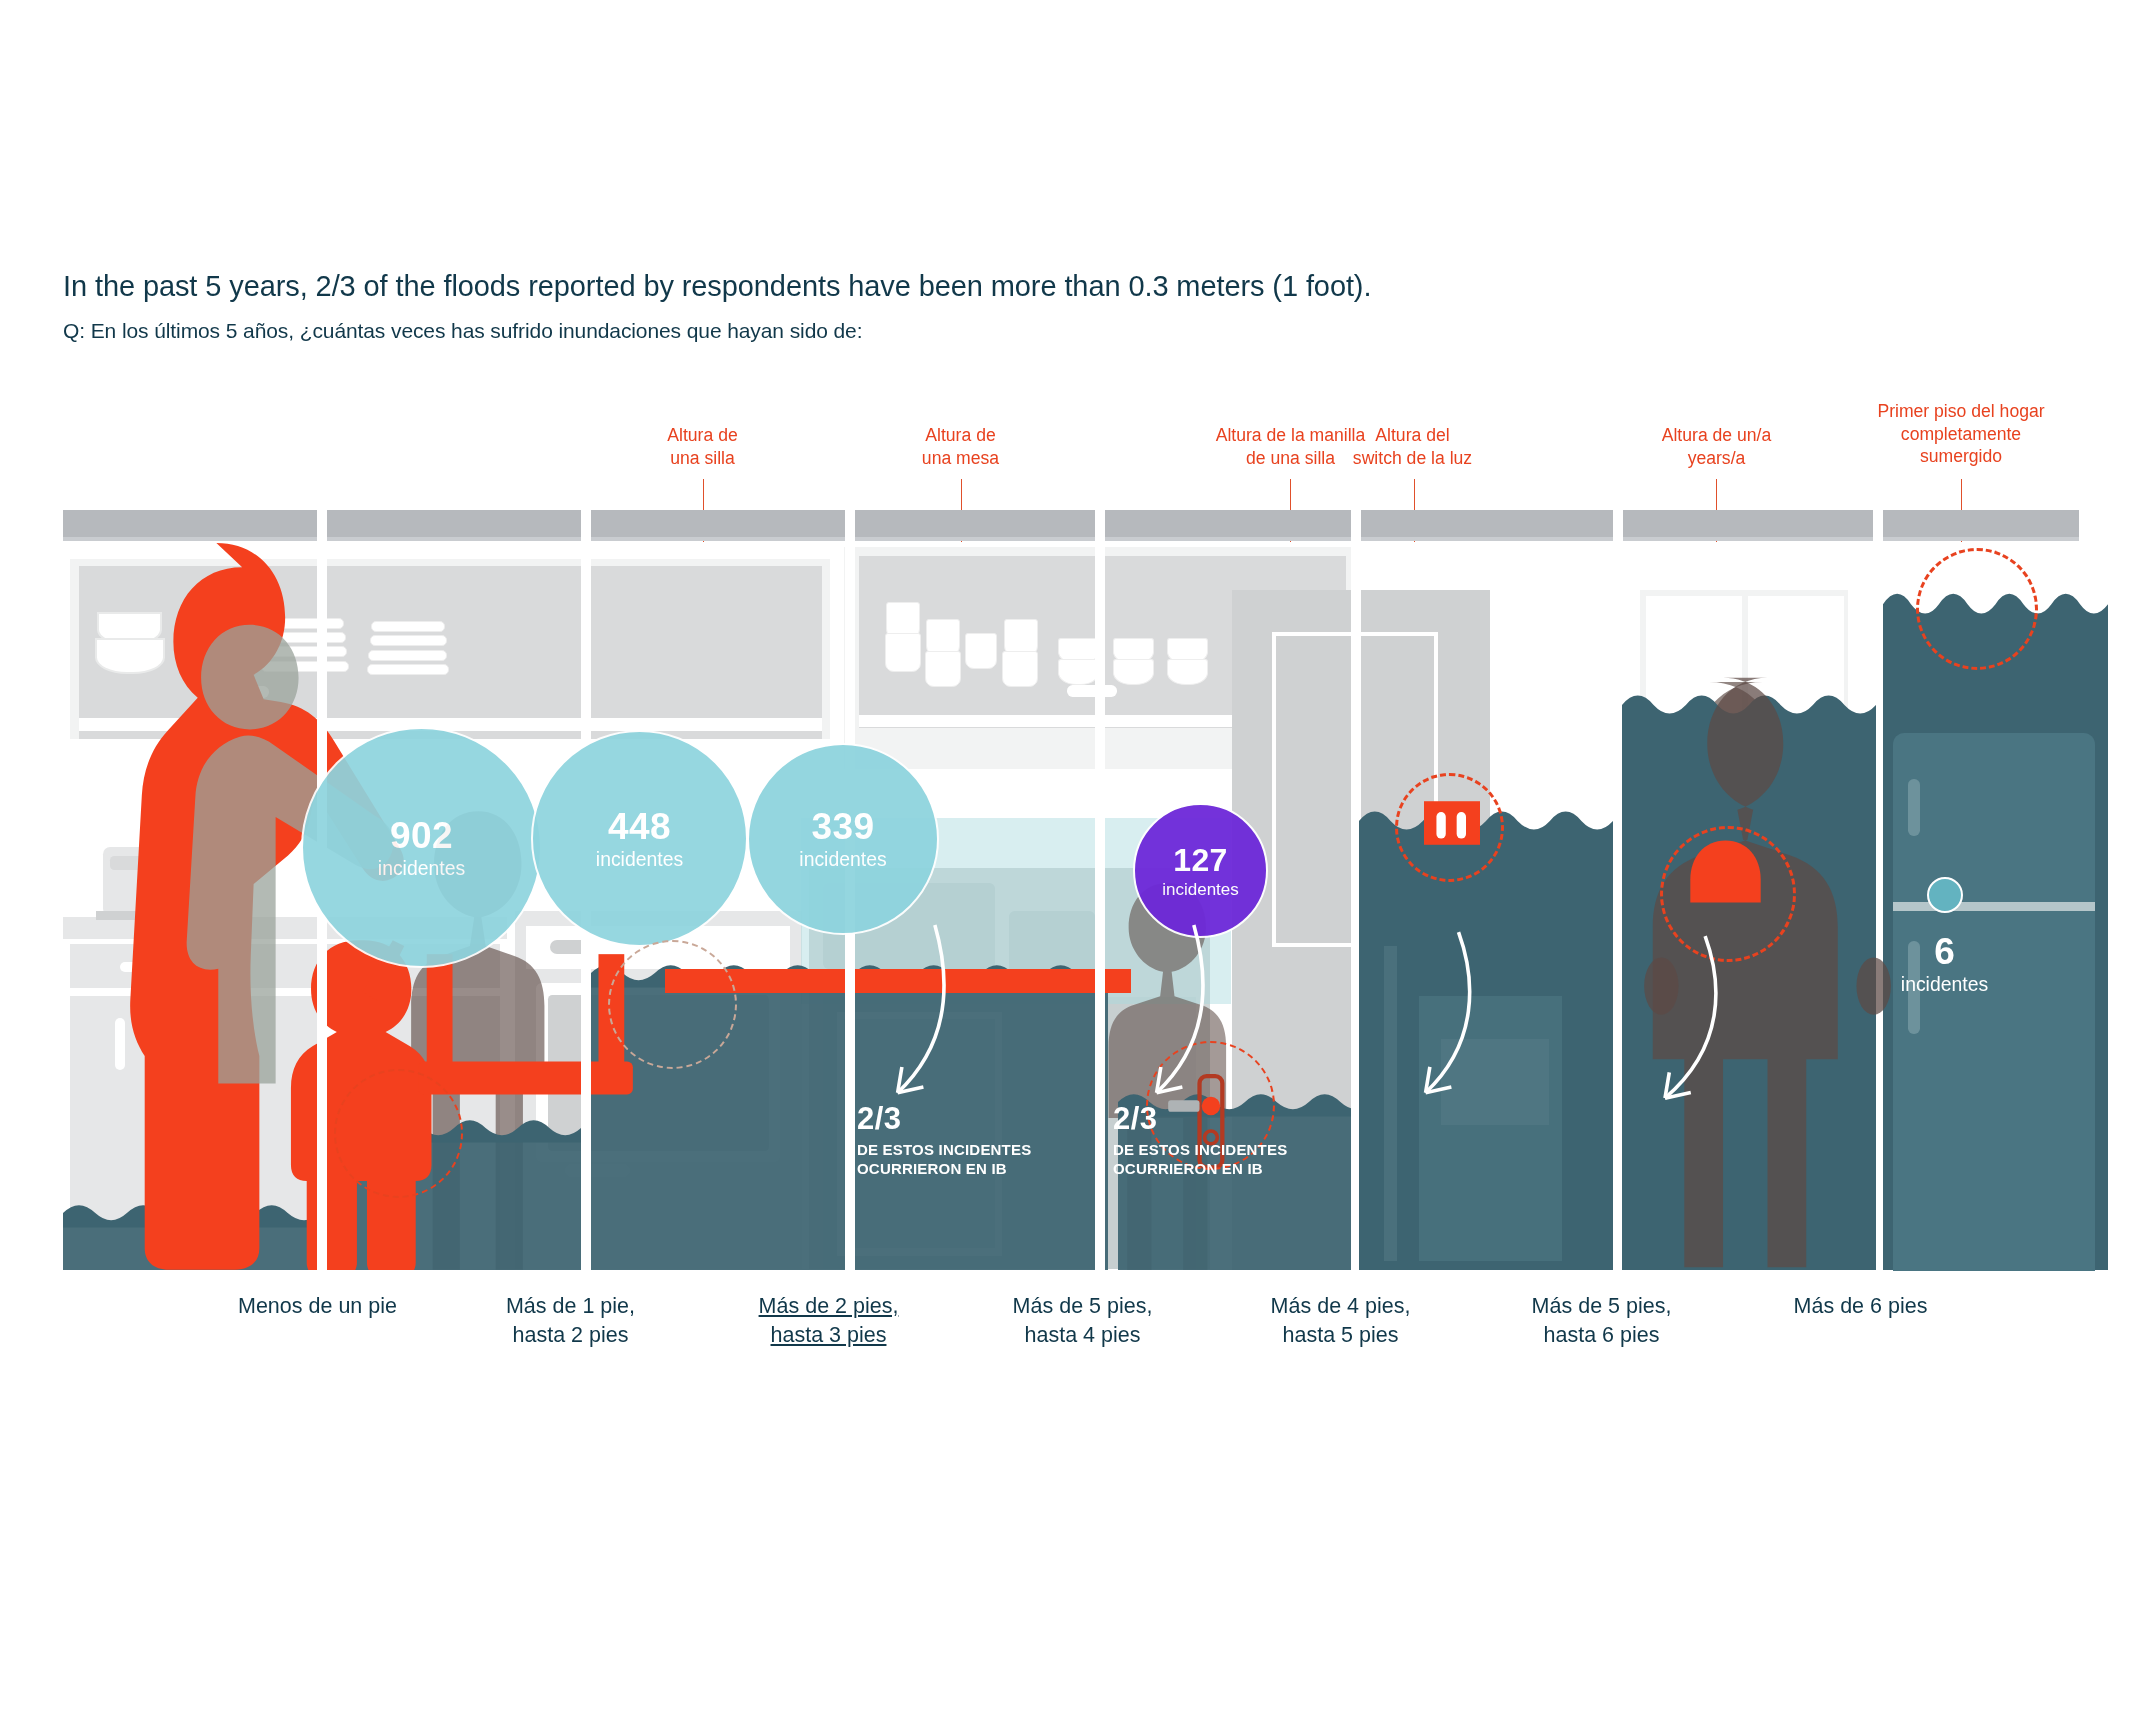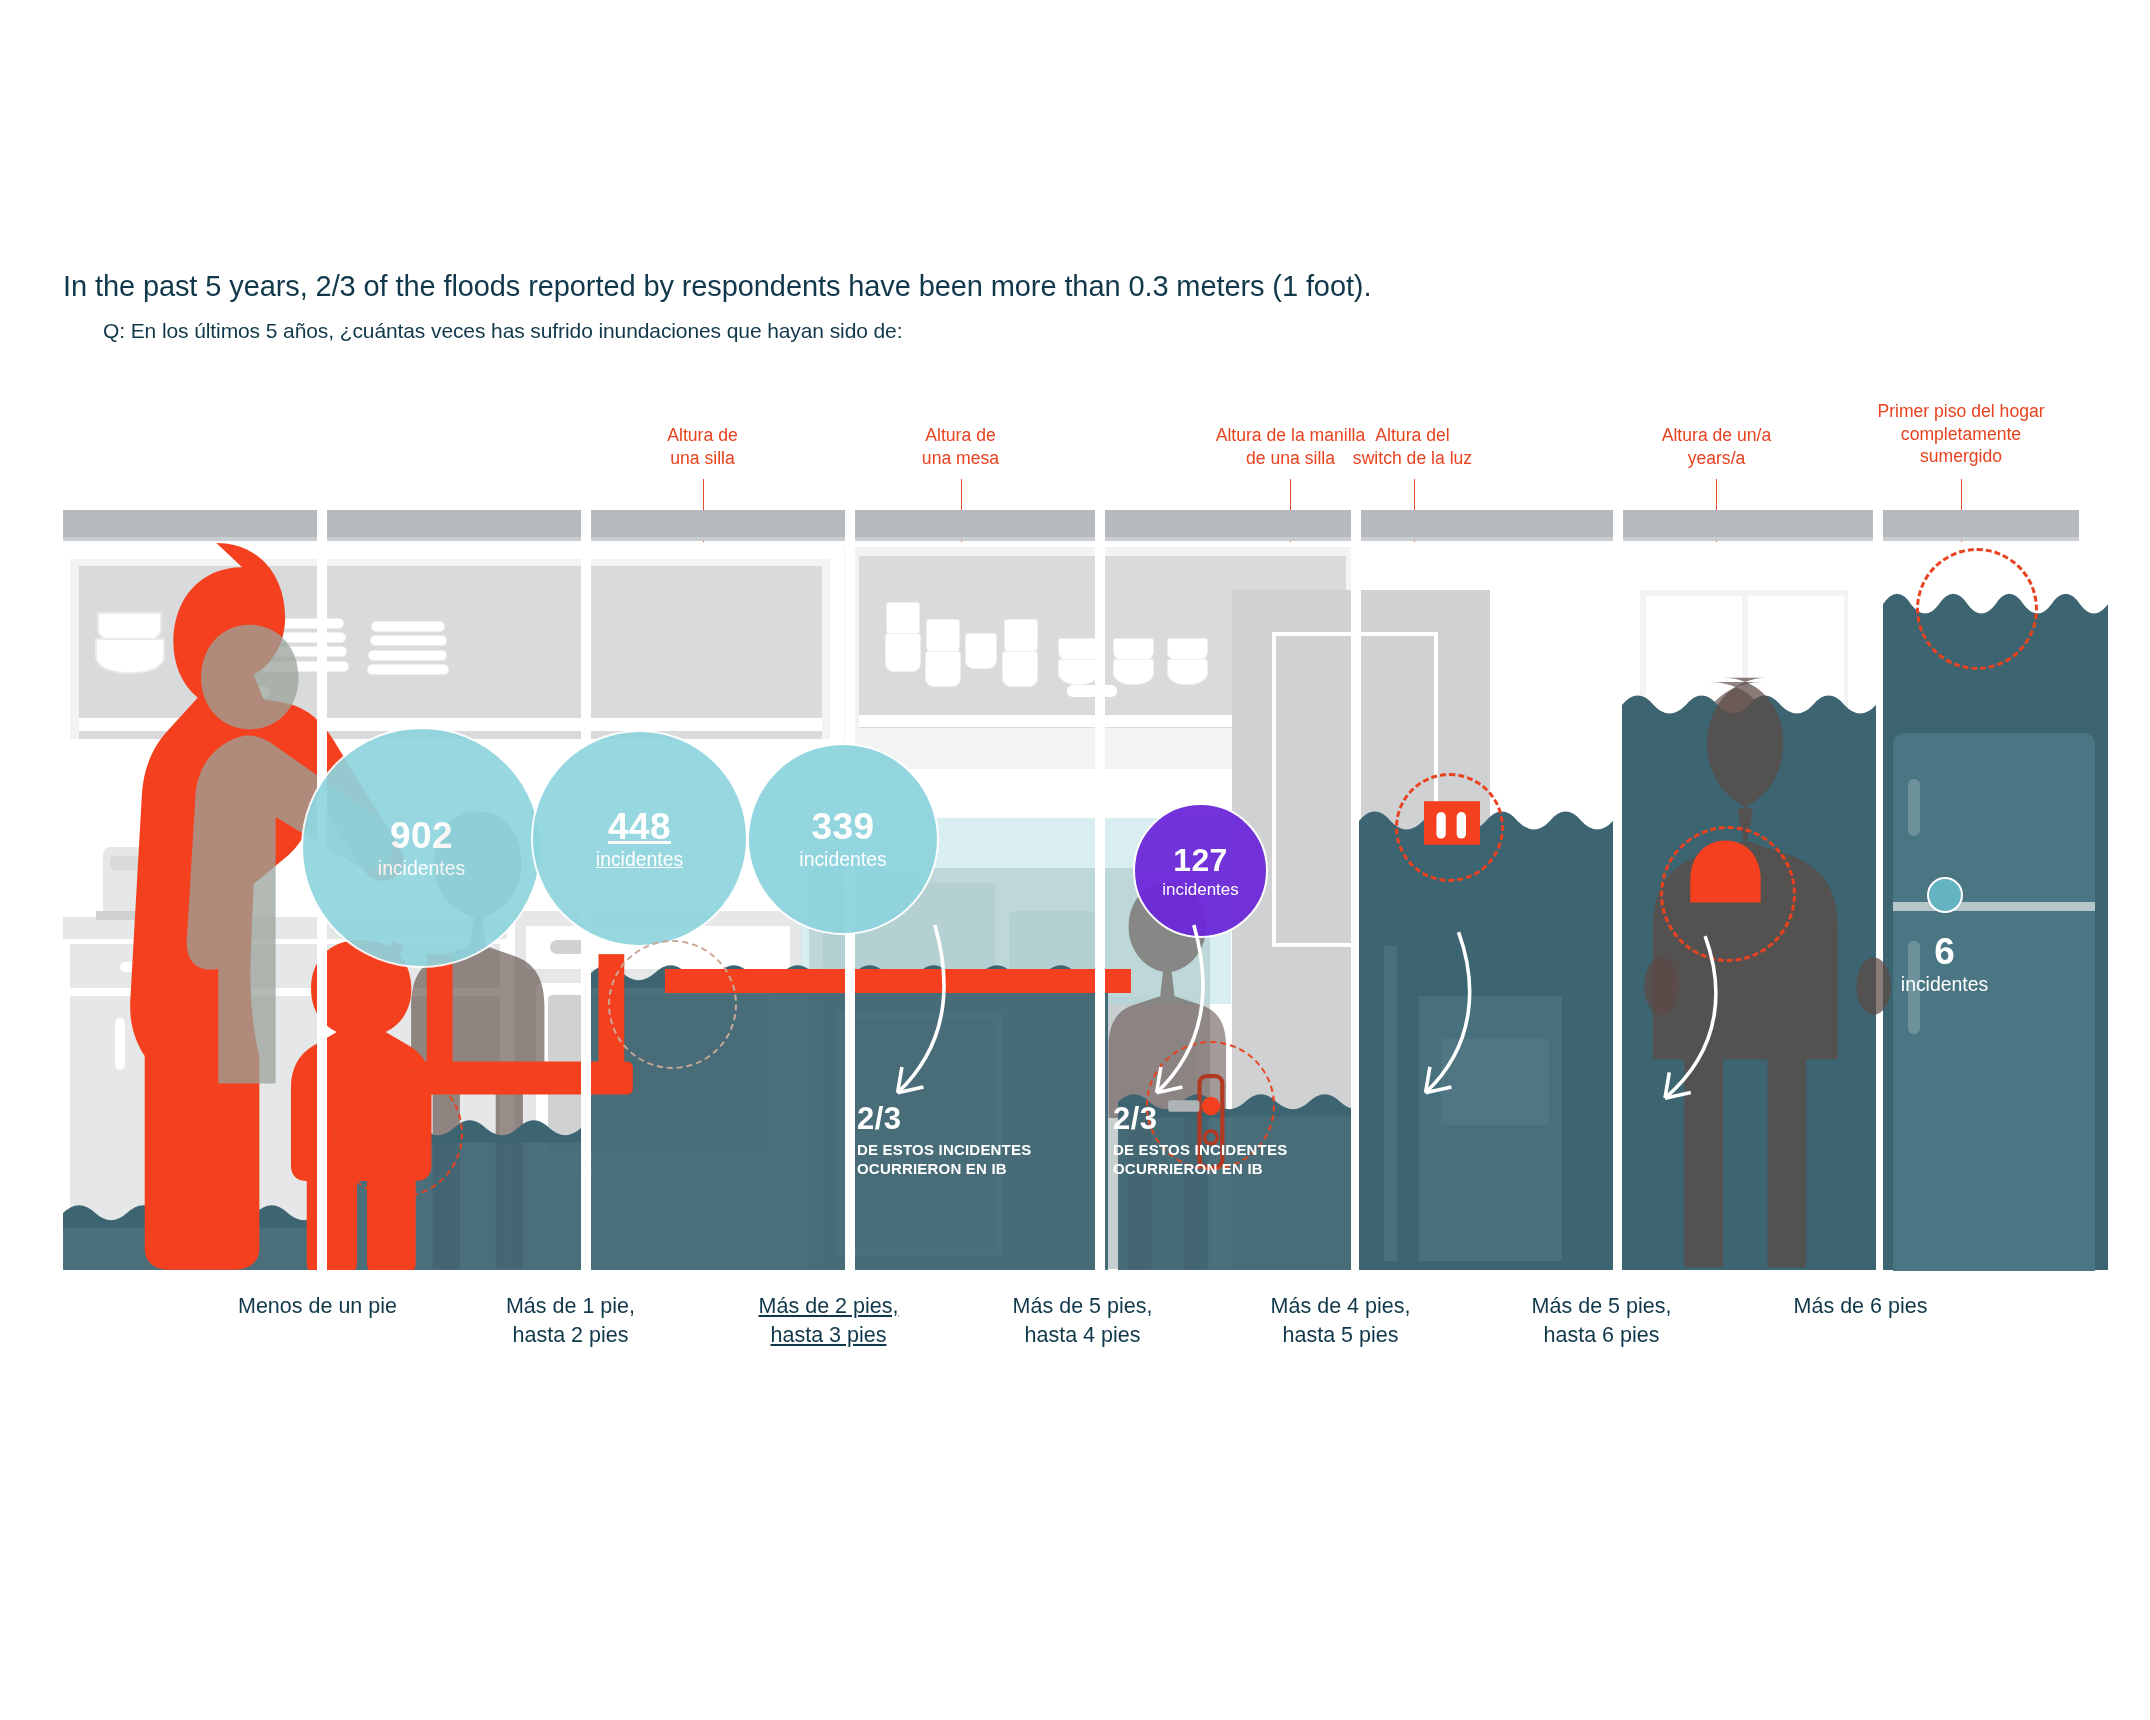--- a/index.html
+++ b/index.html
@@ -2,21 +2,21 @@
 <html style="font-size:11.5px"><head>
 <meta charset="utf-8">
 <style>
   html,body{margin:0;padding:0;background:#ffffff;}
   body{width:2151px;height:1721px;font-family:"Liberation Sans",sans-serif;-webkit-font-smoothing:antialiased;}
   #stage{position:relative;width:2151px;height:1721px;overflow:hidden;background:#fff;}
 
   
   #header{position:absolute;left:63px;top:271px;width:1864px;}
   #title{font-size:29px;font-weight:400;color:#11384a;letter-spacing:-0.1px;line-height:1.1;white-space:nowrap;}
-  #subtitle{font-size:21px;font-weight:400;color:#11384a;margin-top:16px;letter-spacing:-0.1px;white-space:nowrap;margin-left:40px;}
+  #subtitle{font-size:21px;font-weight:400;color:#11384a;margin-top:16px;letter-spacing:-0.1px;white-space:nowrap;}
 
   
   .anno{position:absolute;color:#e8421f;font-size:17.6px;line-height:1.28;text-align:center;font-weight:400;}
 
   
   .leader{position:absolute;width:1.4px;background:#e0502b;}
 
   
   #scene{position:absolute;left:63px;top:510px;width:2016px;height:760px;}
   #scene-clip{position:absolute;inset:0;overflow:hidden;}
@@ -342,21 +342,21 @@
   <div class="coldiv" style="left:1095px;top:510px;"></div>
   <div class="coldiv" style="left:1351px;top:510px;"></div>
   <div class="coldiv" style="left:1613px;top:510px;"></div>
   <div class="coldiv" style="left:1873px;top:510px;"></div>
 
   <div class="bub" style="left:301px;top:727px;width:241px;height:241px;background:#8ed4de;opacity:.92;">
     <div class="num">902</div>
     <div class="unit">incidentes</div>
   </div>
 
-  <div class="bub" style="left:531px;top:730px;width:217px;height:217px;background:#8ed4de;opacity:.92;text-decoration:underline;">
+  <div class="bub" style="left:531px;top:730px;width:217px;height:217px;background:#8ed4de;opacity:.92;">
     <div class="num">448</div>
     <div class="unit">incidentes</div>
   </div>
 
   <div class="bub" style="left:747px;top:743px;width:192px;height:192px;background:#8ed4de;opacity:.94;">
     <div class="num">339</div>
     <div class="unit">incidentes</div>
   </div>
 
   <div class="bub" style="left:1133px;top:803px;width:135px;height:135px;background:#6d28d9;opacity:.95;">

